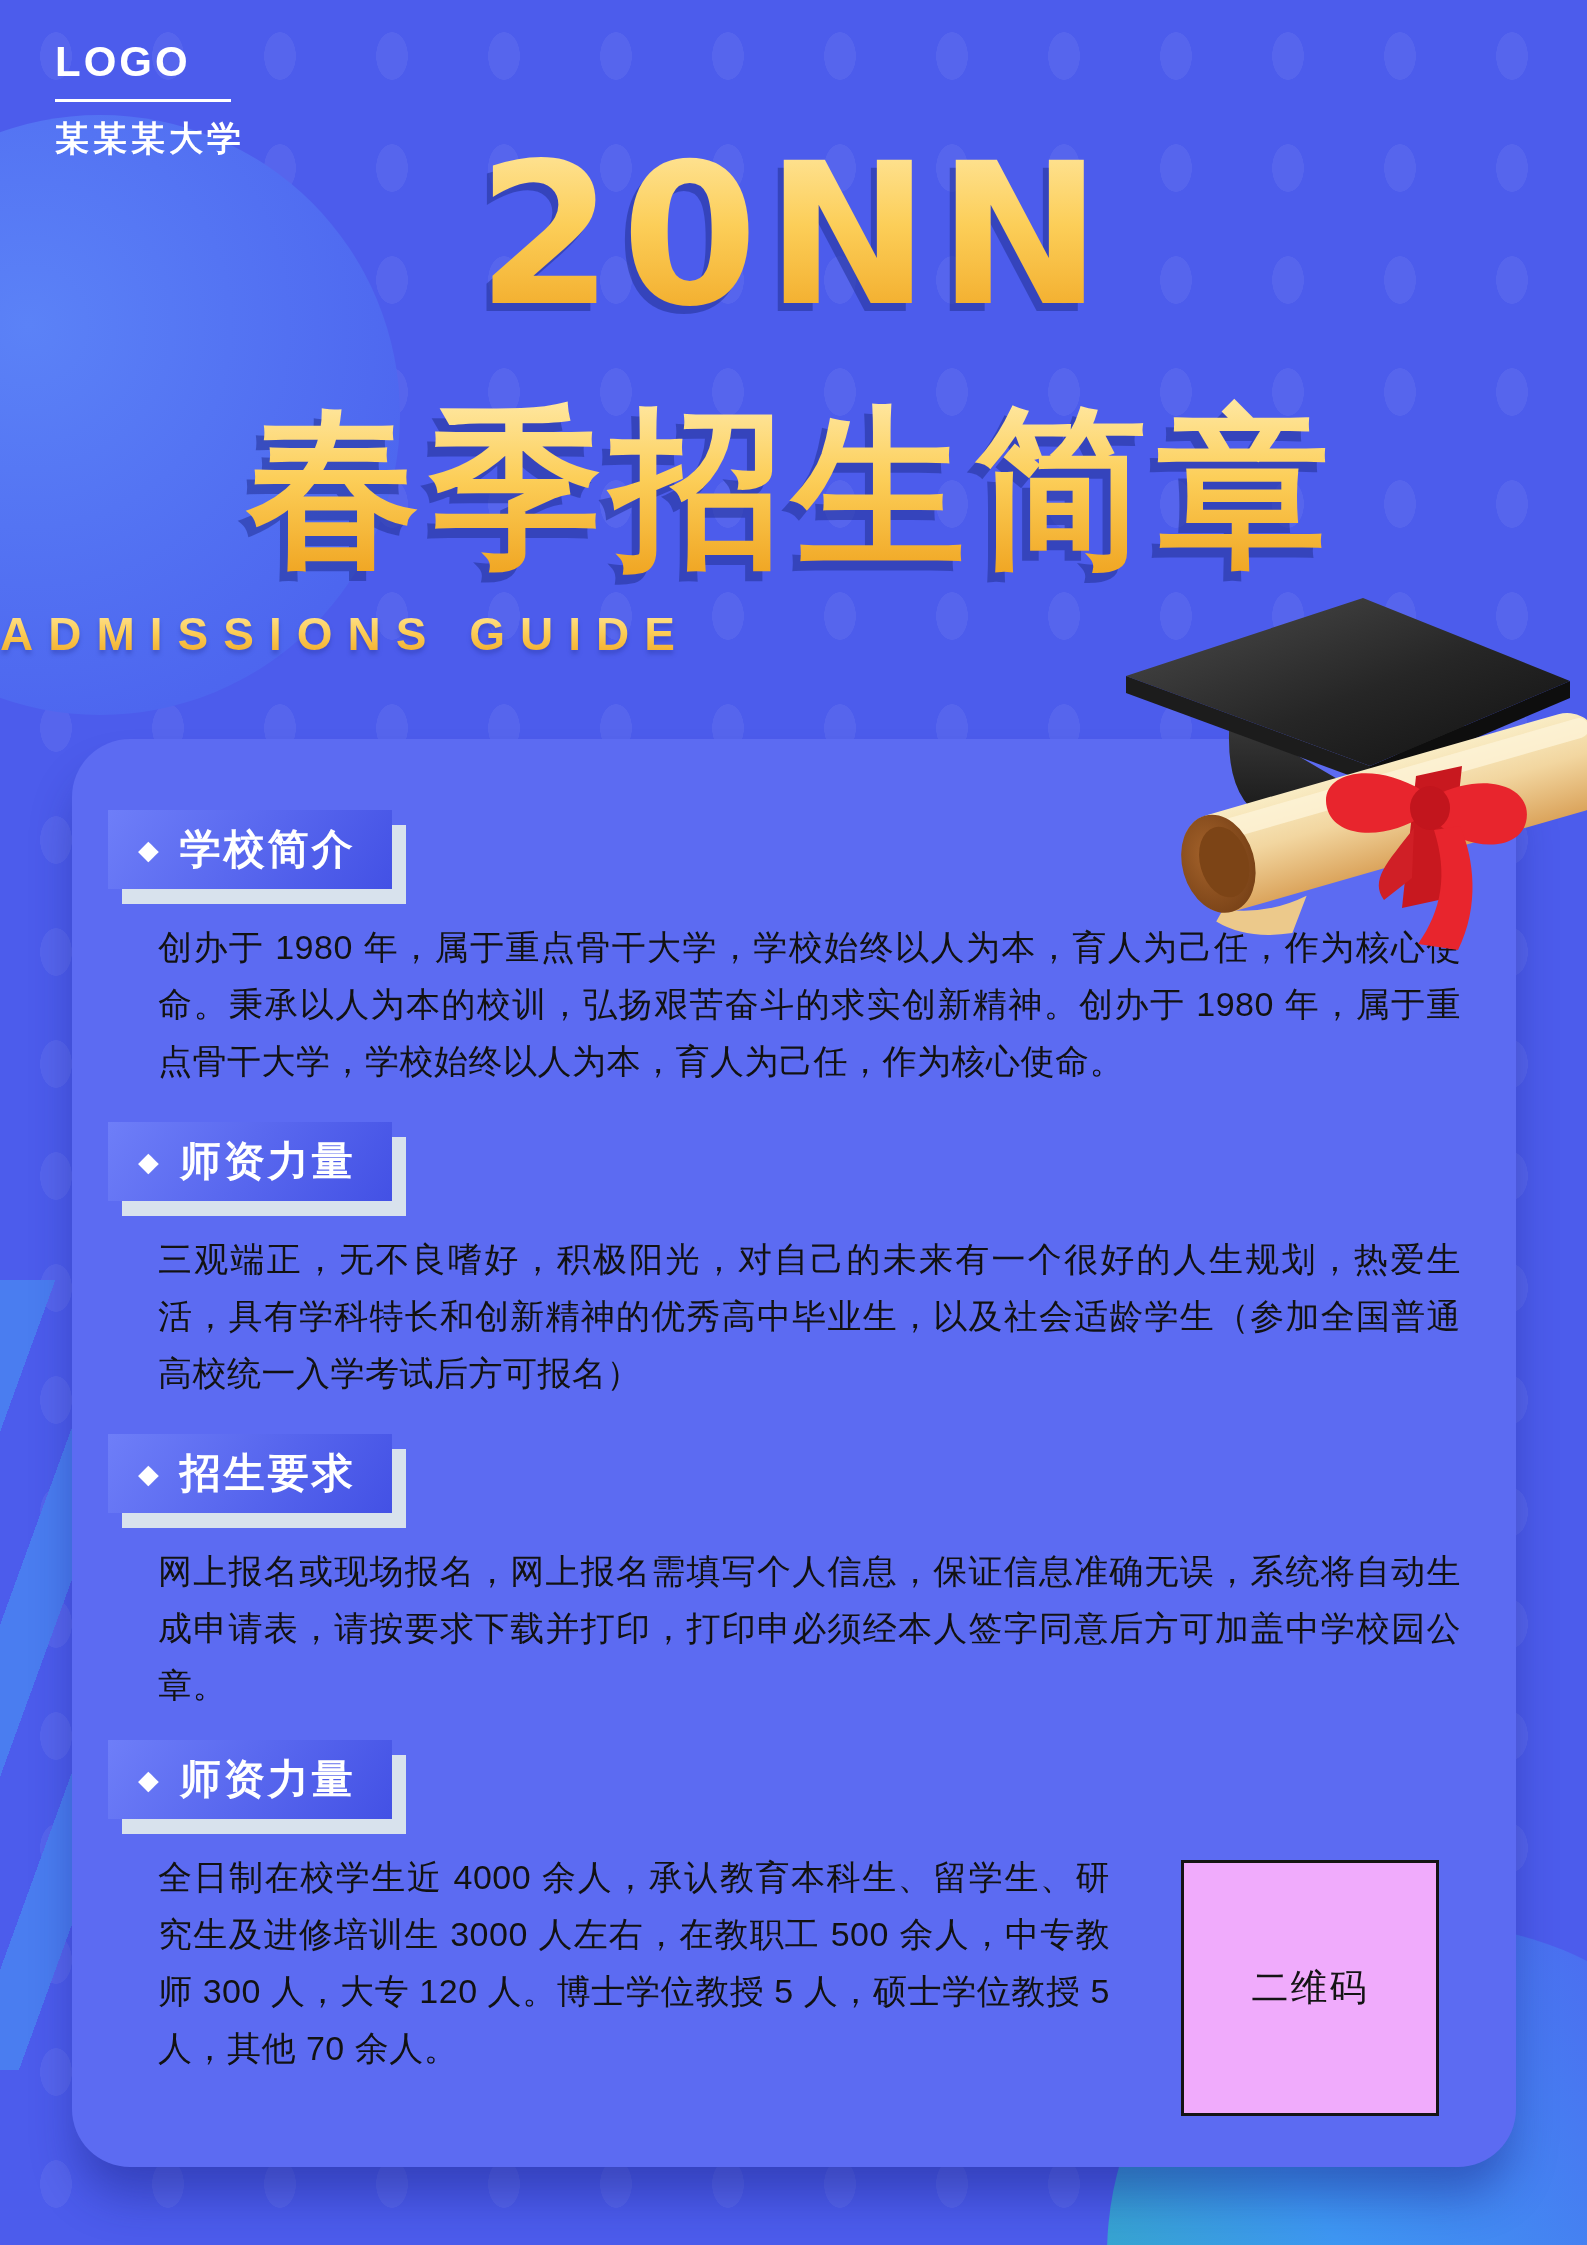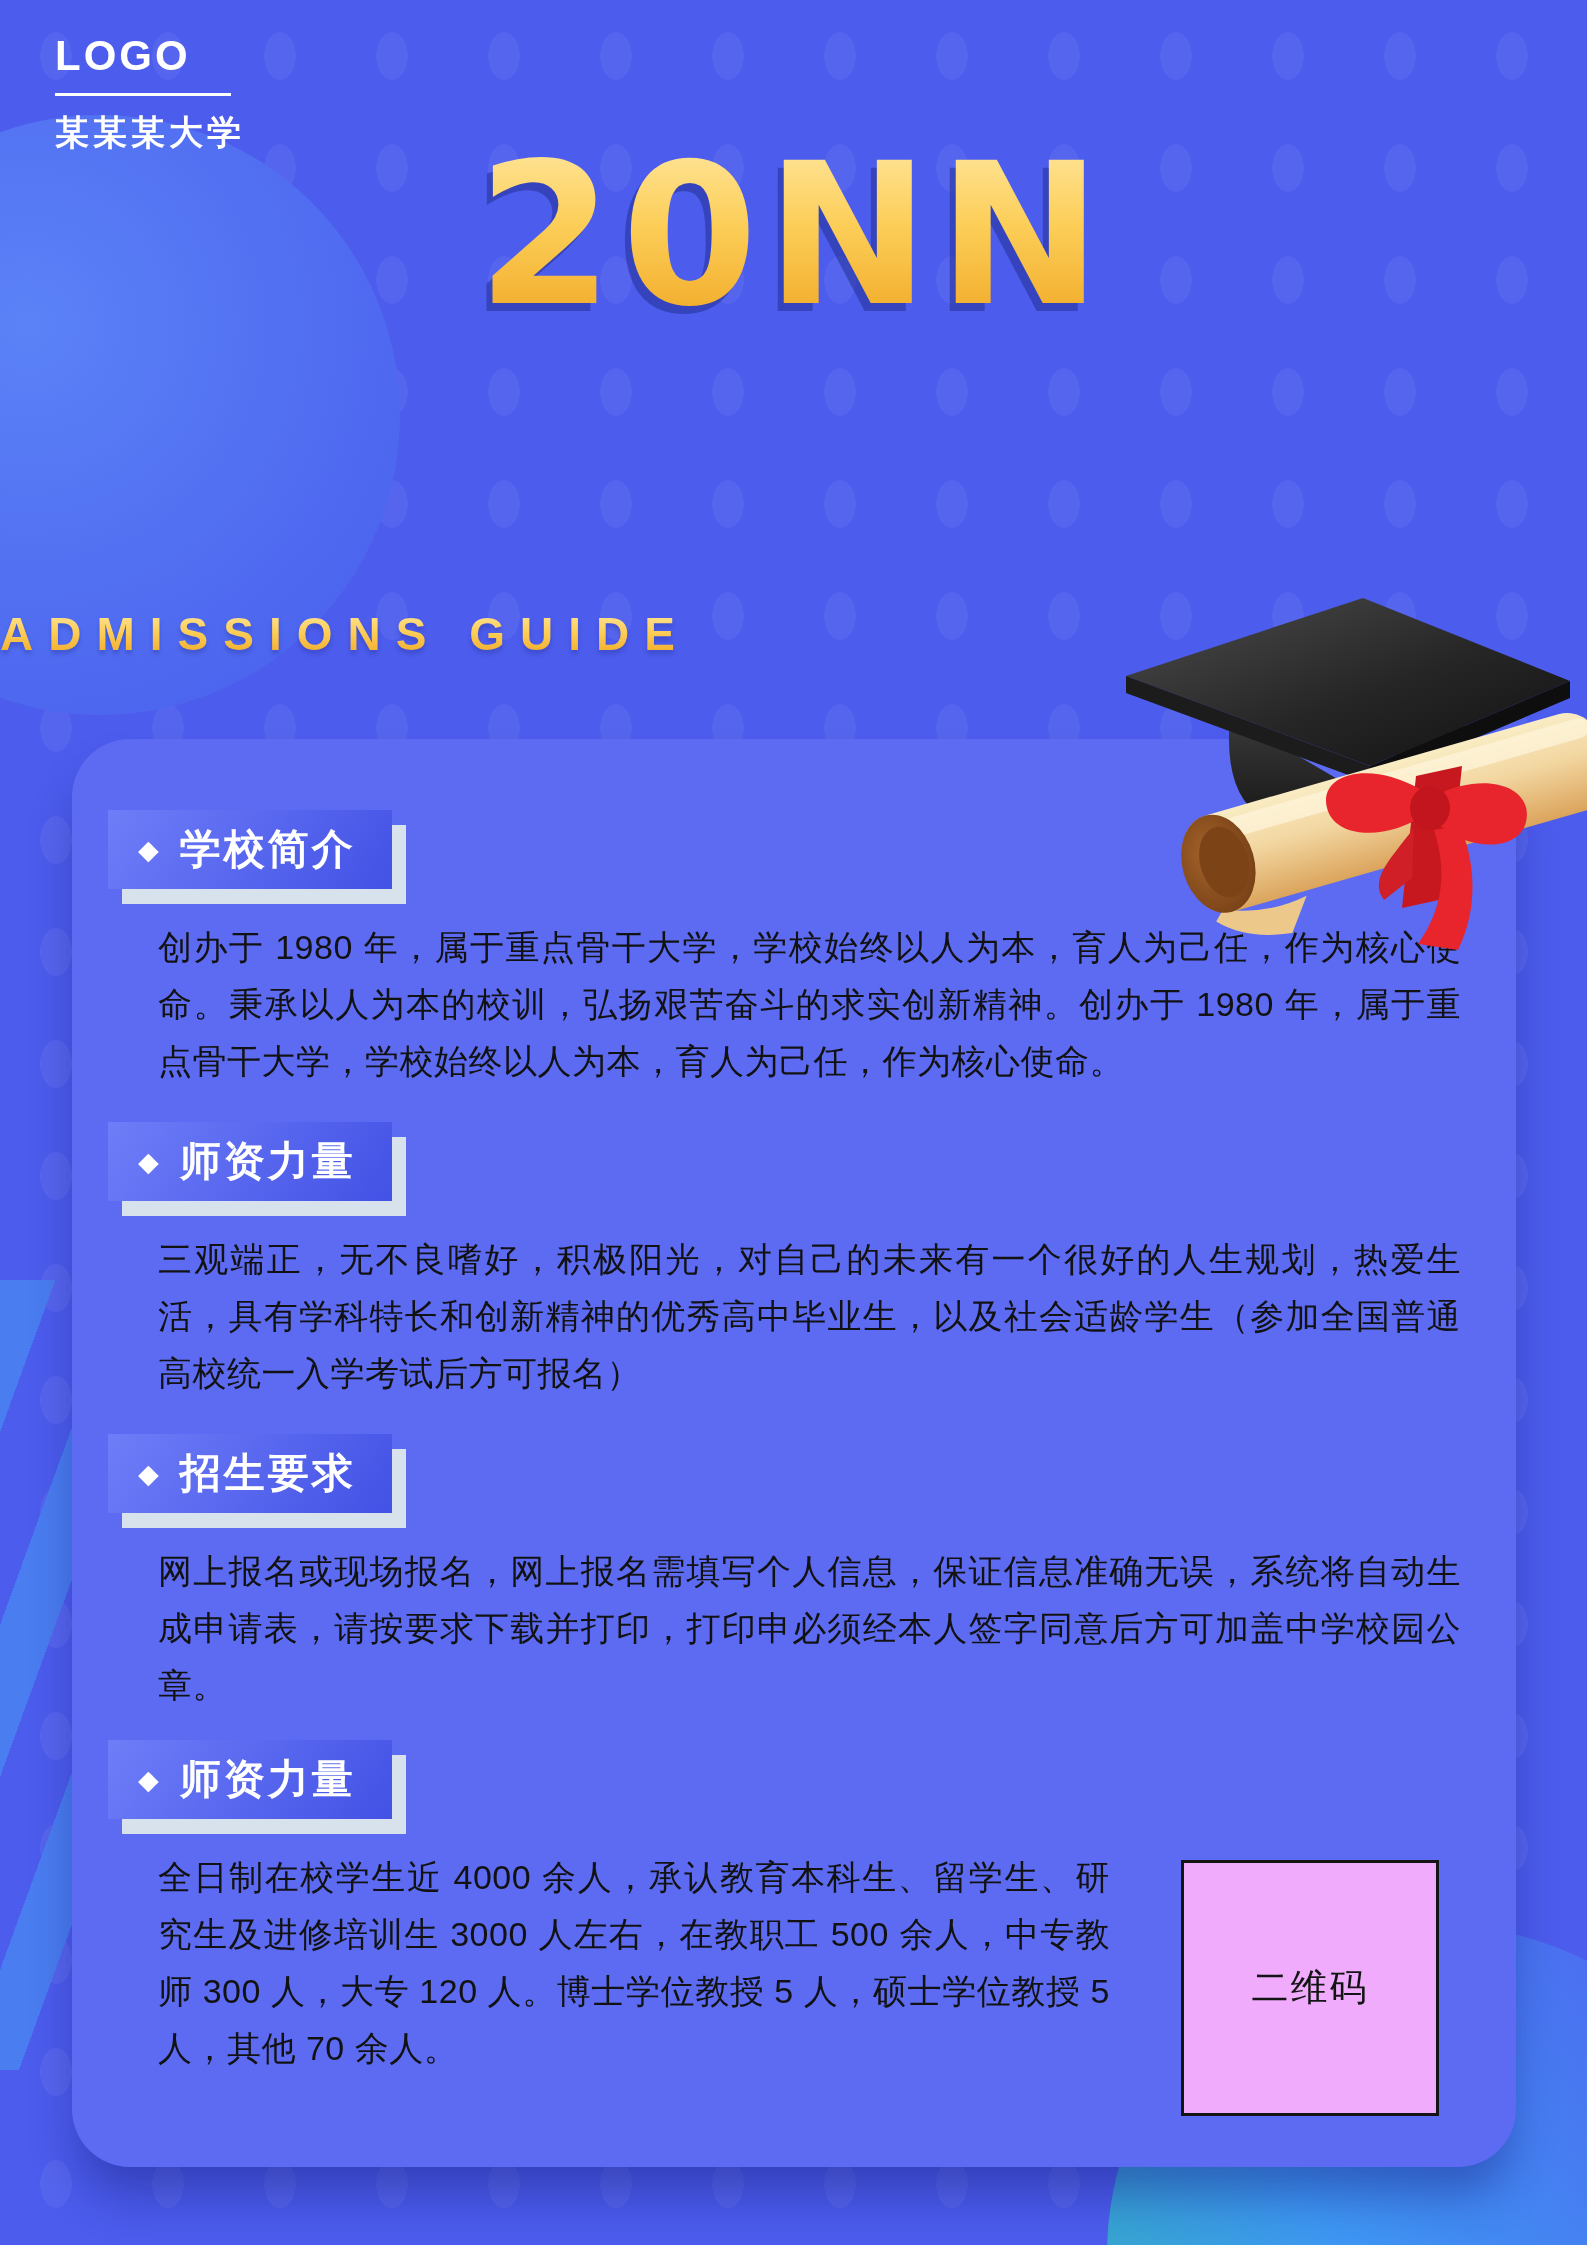--- a/index.html
+++ b/index.html
@@ -23,21 +23,21 @@
   .stripes{
     position:absolute; left:0; top:1280px; width:110px; height:790px; z-index:0;
     background:repeating-linear-gradient(110deg, #4a7df0 0 52px, rgba(0,0,0,0) 52px 118px);
   }
   .circle-br{
     position:absolute; right:-180px; bottom:-340px; width:660px; height:660px;
     border-radius:50%; z-index:0;
     background:linear-gradient(55deg, #2fb3ae 0%, #3e97f3 42%, #4c6cf0 85%);
   }
   
-  .logo{position:absolute; left:55px; top:32px; z-index:3; color:#fff;}
+  .logo{position:absolute; left:55px; top:38px; z-index:3; color:#fff;}
   .logo-text{font-size:42px; font-weight:bold; letter-spacing:3px;}
   .logo-line{width:176px; height:3px; background:#fff; margin-top:13px;}
   .logo-sub{font-size:34px; font-weight:bold; letter-spacing:4px; margin-top:14px;text-align:center;}
   
   .gold{
     background:linear-gradient(180deg,#ffe9a6 0%,#fcce58 45%,#efa21e 100%);
     -webkit-background-clip:text; background-clip:text; color:transparent;margin-top:32px;
   }
   .hero-year{
     position:absolute; top:96px; left:0; width:100%; text-align:center; z-index:2;
@@ -100,20 +100,21 @@
   <div class="stripes"></div>
   <div class="circle-br"></div>
 
   <div class="logo">
     <div class="logo-text">LOGO</div>
     <div class="logo-line"></div>
     <div class="logo-sub">某某某大学</div>
   </div>
 
   <div class="hero-year gold">20NN</div>
+  <div class="hero-cn gold">春季招生简章</div>
   <div class="hero-en gold">ADMISSIONS GUIDE</div>
 
   <div class="card">
 
     <div class="section sec-1">
       <div class="badge">
         <span class="diamond">◆</span>
         <span>学校简介</span>
       </div>
       <div class="para">创办于 1980 年，属于重点骨干大学，学校始终以人为本，育人为己任，作为核心使命。秉承以人为本的校训，弘扬艰苦奋斗的求实创新精神。创办于 1980 年，属于重点骨干大学，学校始终以人为本，育人为己任，作为核心使命。</div>

